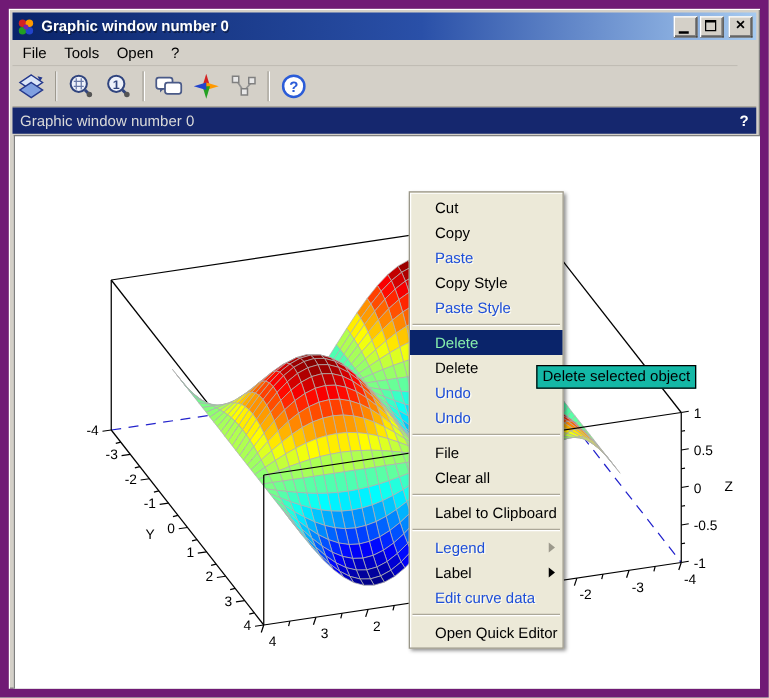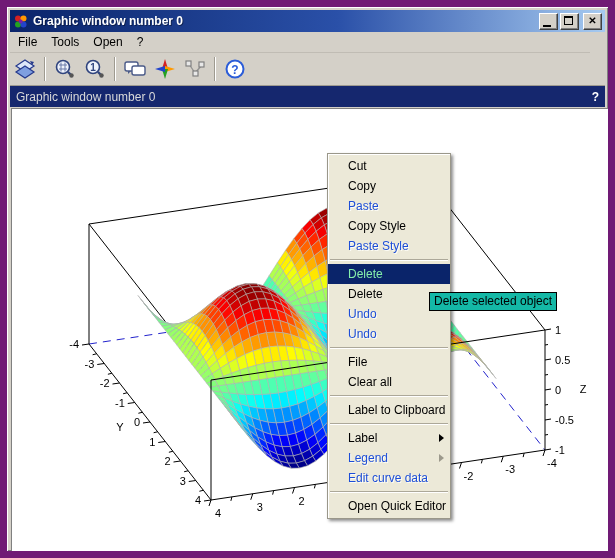--- a/index.html
+++ b/index.html
@@ -1260,22 +1260,22 @@
       <div class="ci highlighted">Delete</div>
       <div class="ci ">Delete</div>
       <div class="ci disabled">Undo</div>
       <div class="ci disabled">Undo</div>
       <div class="csep"></div>
       <div class="ci ">File</div>
       <div class="ci ">Clear all</div>
       <div class="csep"></div>
       <div class="ci ">Label to Clipboard</div>
       <div class="csep"></div>
+      <div class="ci disabled">Legend<span class="carrow"></span></div>
       <div class="ci ">Label<span class="carrow"></span></div>
-      <div class="ci disabled">Legend<span class="carrow"></span></div>
       <div class="ci disabled">Edit curve data</div>
       <div class="csep"></div>
       <div class="ci ">Open Quick Editor</div>
     </div>
 
   <div class="tooltip">Delete selected object</div>
 
 </div>
 
 </body></html>

